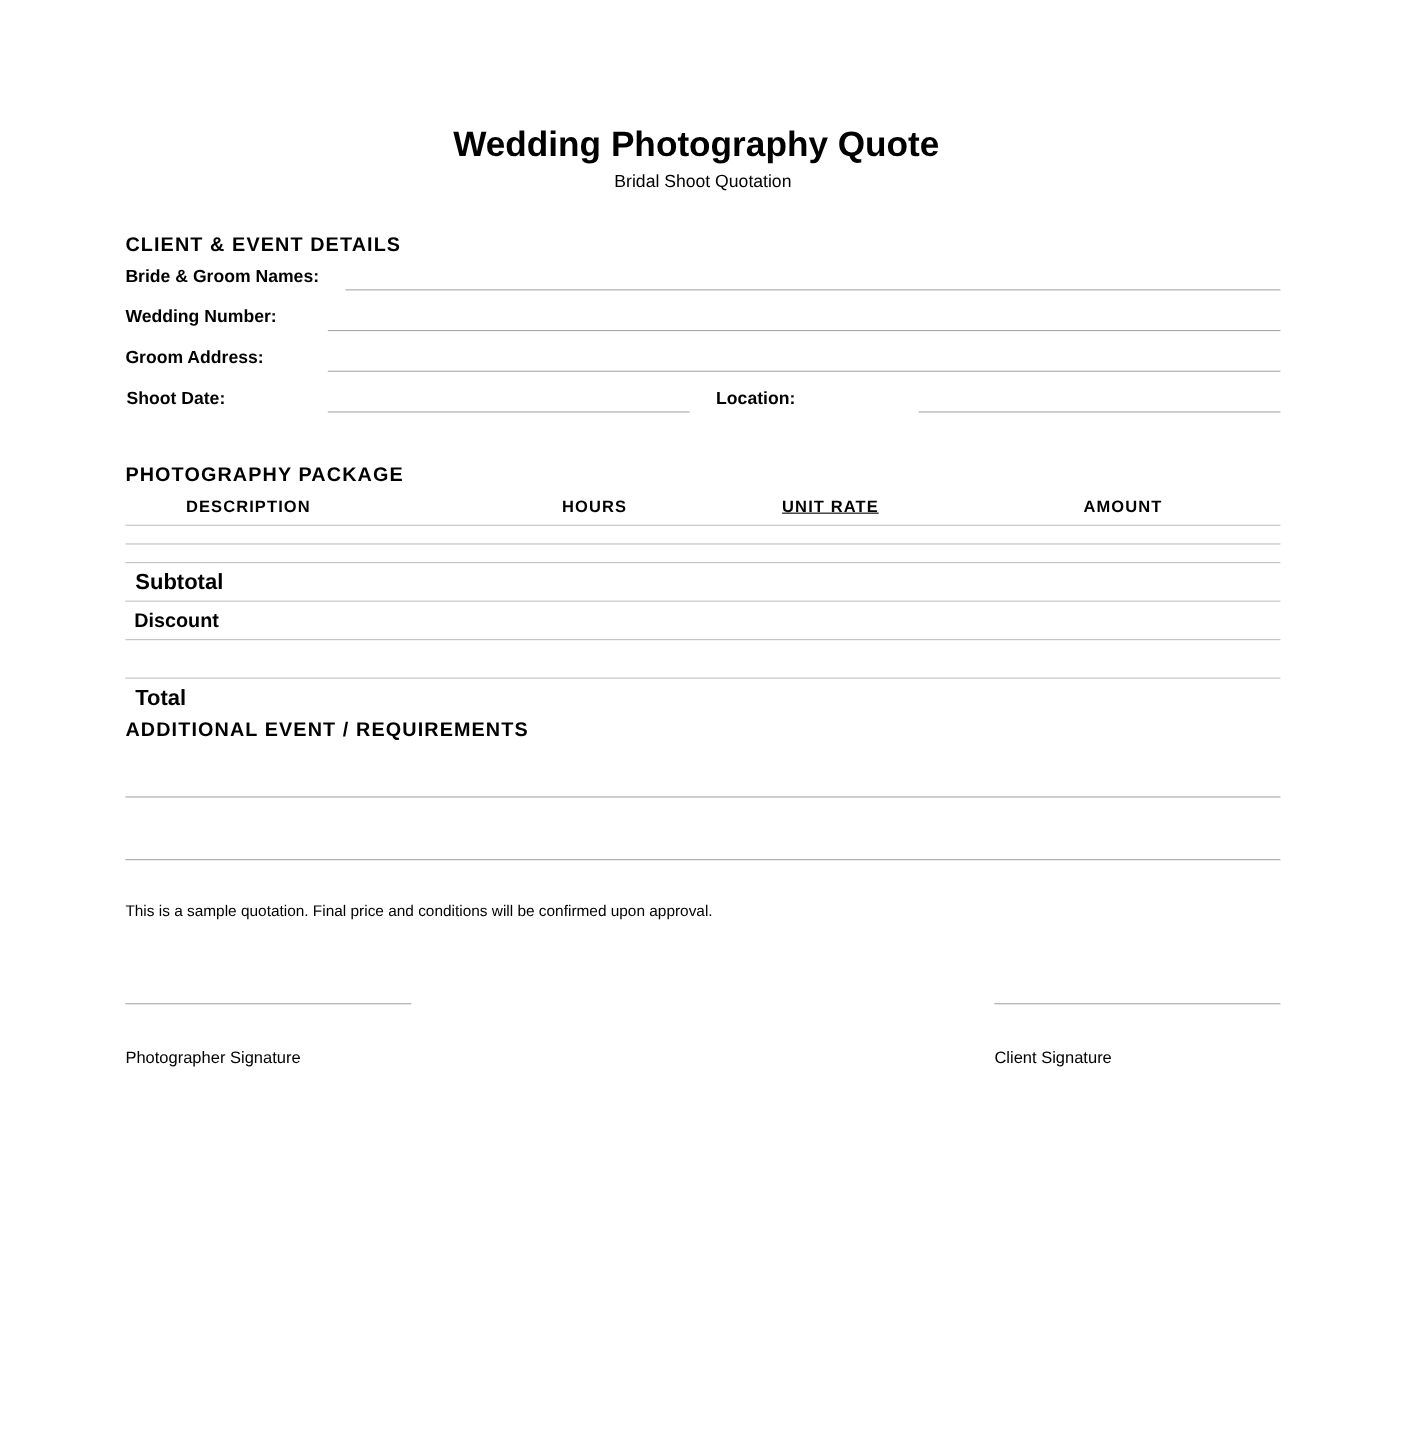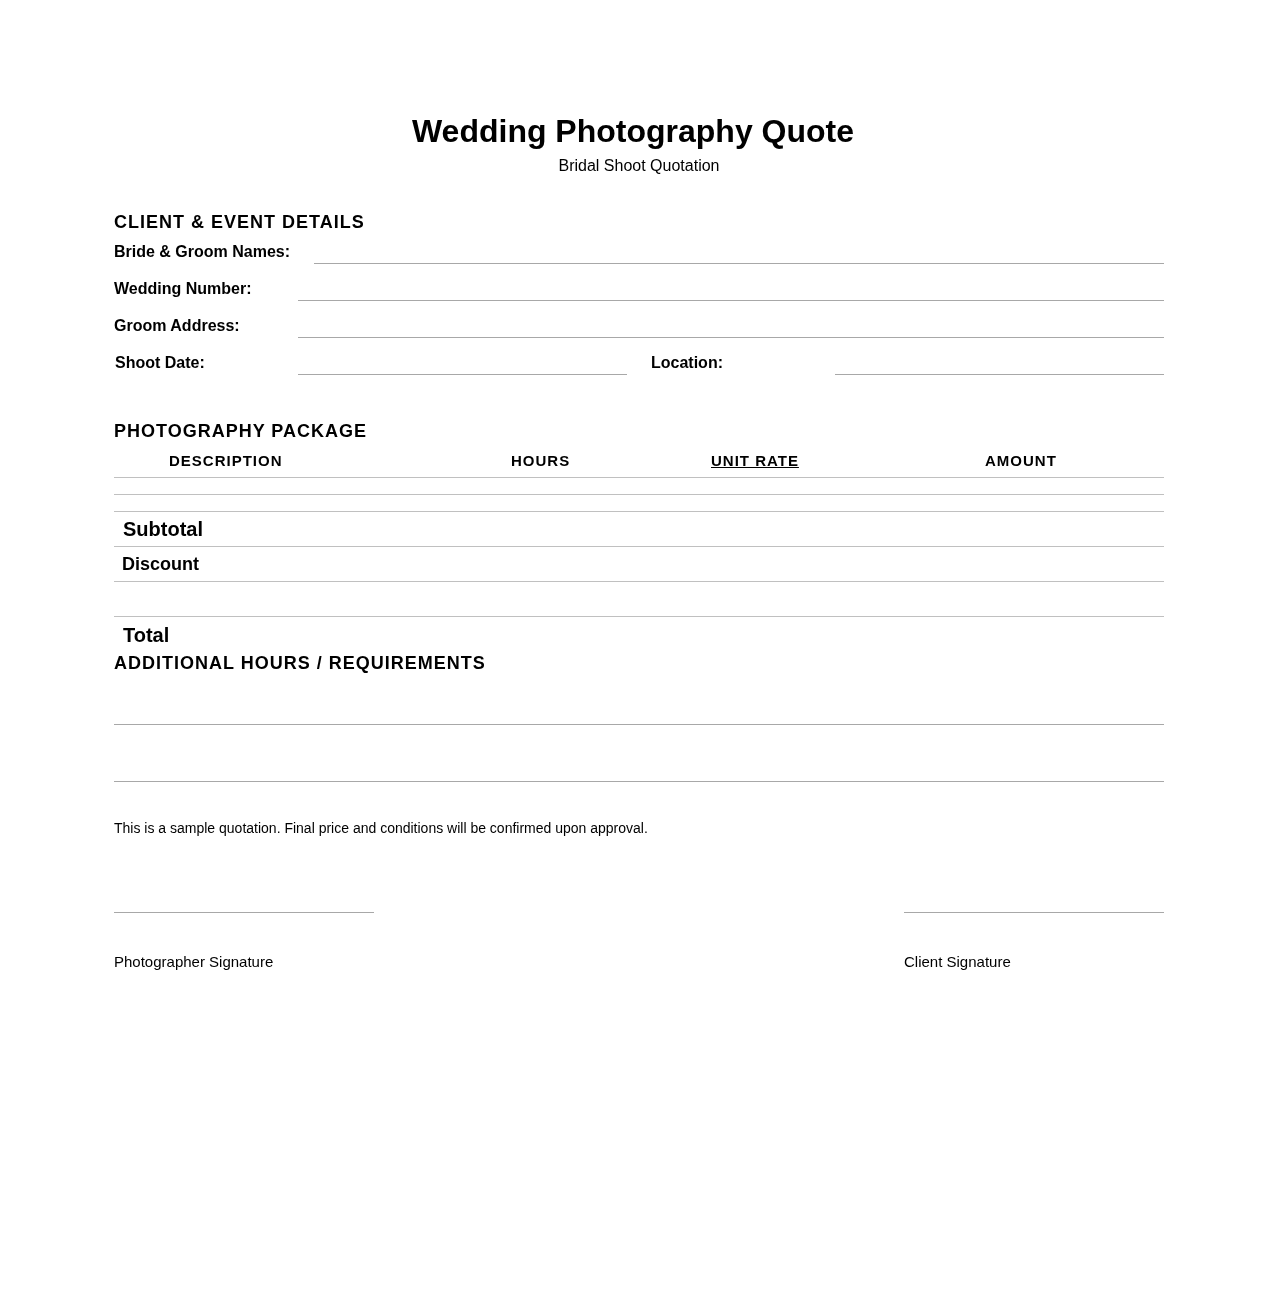--- a/index.html
+++ b/index.html
@@ -87,21 +87,21 @@
 <div class="abs hline" style="top:546px;"></div>
 
 <div class="abs td" style="top:555px;">Discount</div>
 <div class="abs" style="left:938px; top:555px; font-size:16px;"></div>
 <div class="abs hline" style="top:581px;"></div>
 
 <div class="abs td-bold" style="top:590px;margin-top:36px;">Total</div>
 <div class="abs" style="left:938px; top:590px; font-size:16px;"></div>
 <div class="abs hline" style="top:616px;"></div>
 
-<div class="abs section-heading" style="top:653px;">ADDITIONAL HOURS / REQUIREMENTS</div>
+<div class="abs section-heading" style="top:653px;">ADDITIONAL EVENT / REQUIREMENTS</div>
 <div class="abs note-line" style="top:724px;"><span></span></div>
 <div class="abs note-line" style="top:781px;"><span></span></div>
 
 <div class="abs disclaimer">This is a sample quotation. Final price and conditions will be confirmed upon approval.</div>
 
 <div class="abs sig-line" style="left:114px;"></div>
 <div class="abs sig-label" style="left:114px;">Photographer Signature</div>
 
 <div class="abs sig-line" style="left:904px;"></div>
 <div class="abs sig-label" style="left:904px;">Client Signature</div>

